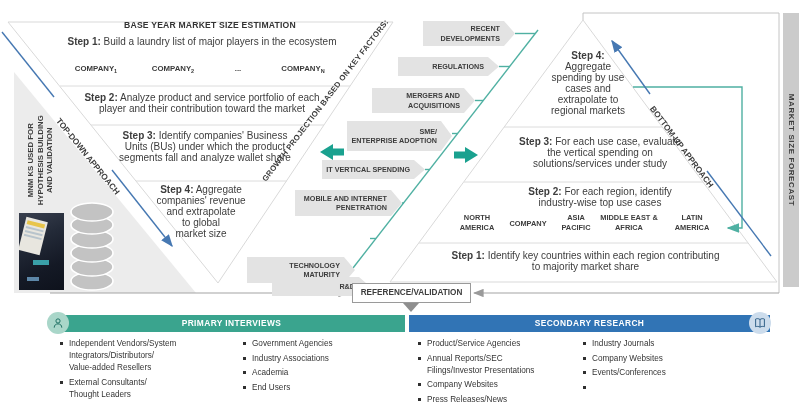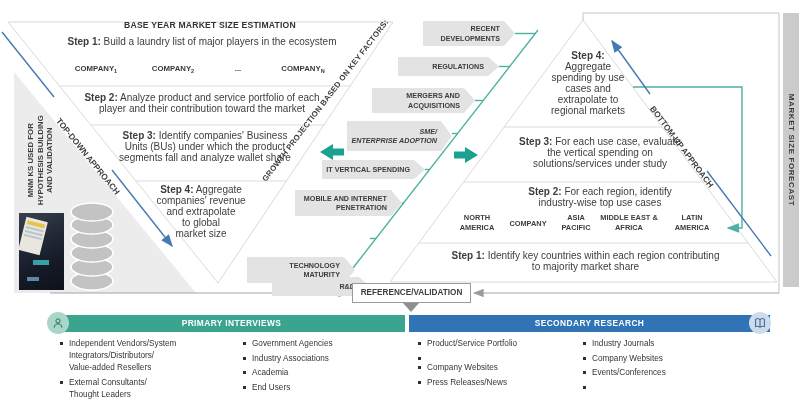--- a/index.html
+++ b/index.html
@@ -125,21 +125,21 @@
 companies' revenue
 and extrapolate
 to global
 market size</span></div>
 
   <div class="chev" style="left:423px;top:21px;width:92px;height:25px;">RECENT
 DEVELOPMENTS</div>
   <div class="chev" style="left:398px;top:57px;width:101px;height:19px;">REGULATIONS</div>
   <div class="chev" style="left:372px;top:88px;width:103px;height:25px;">MERGERS AND
 ACQUISITIONS</div>
-  <div class="chev" style="left:347px;top:121px;width:105px;height:30px;font-style:italic;">SME/
+  <div class="chev" style="left:347px;top:121px;width:105px;height:30px;">SME/
 ENTERPRISE ADOPTION</div>
   <div class="chev" style="left:322px;top:160px;width:103px;height:19px;">IT VERTICAL SPENDING</div>
   <div class="chev" style="left:295px;top:190px;width:107px;height:26px;">MOBILE AND INTERNET
 PENETRATION</div>
   <div class="chev" style="left:272px;top:229px;width:98px;height:19px;margin-top:48px;">R&amp;D</div>
   <div class="chev" style="left:247px;top:257px;width:108px;height:26px;">TECHNOLOGY
 MATURITY</div>
 
   <div class="abs rot" style="left:264px;top:176px;font-size:7.9px;letter-spacing:.2px;transform:rotate(-52.5deg);">GROWTH PROJECTION BASED ON KEY FACTORS:</div>
   <div class="abs rot" style="left:58px;top:114px;font-size:8.3px;transform:rotate(51deg);">TOP-DOWN APPROACH</div>
@@ -236,24 +236,26 @@
       </div>
     <div class="li">
         <span class="sq"></span>
         <span class="tx">End Users</span>
       </div>
   </div>
 
   <div class="abs" style="left:418px;top:338px;width:165px;">
     <div class="li">
         <span class="sq"></span>
-        <span class="tx">Product/Service Portfolio</span>
-      </div>
-    <div class="li">
-        <span class="sq"></span>
+        <span class="tx">Product/Service Agencies</span>
+      </div>
+    <div class="li">
+        <span class="sq"></span>
+        <span class="tx">Annual Reports/SEC
+Filings/Investor Presentations</span>
       </div>
     <div class="li">
         <span class="sq"></span>
         <span class="tx">Company Websites</span>
       </div>
     <div class="li">
         <span class="sq"></span>
         <span class="tx">Press Releases/News</span>
       </div>
   </div>

